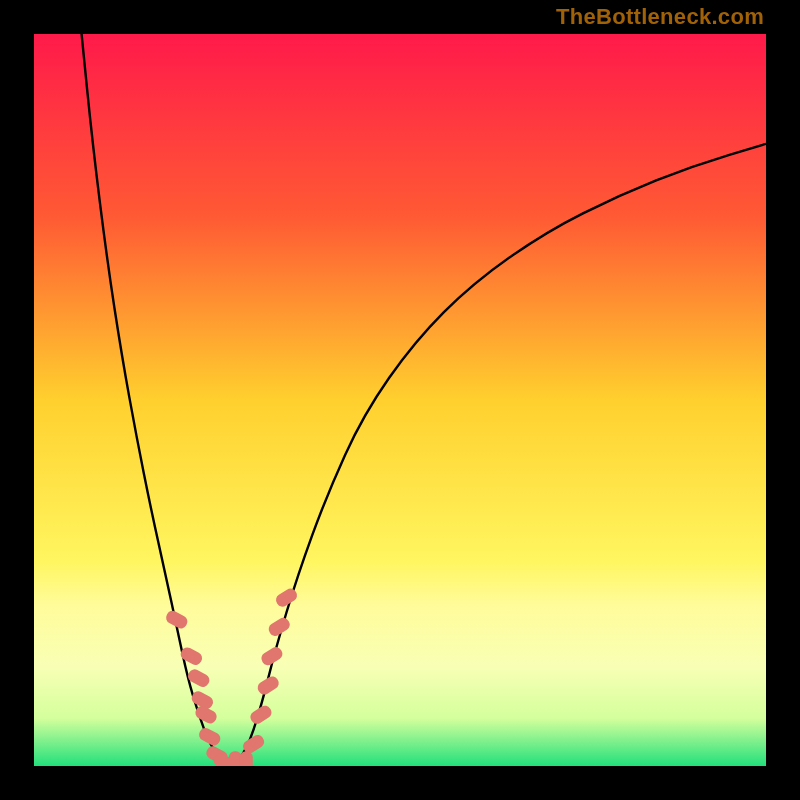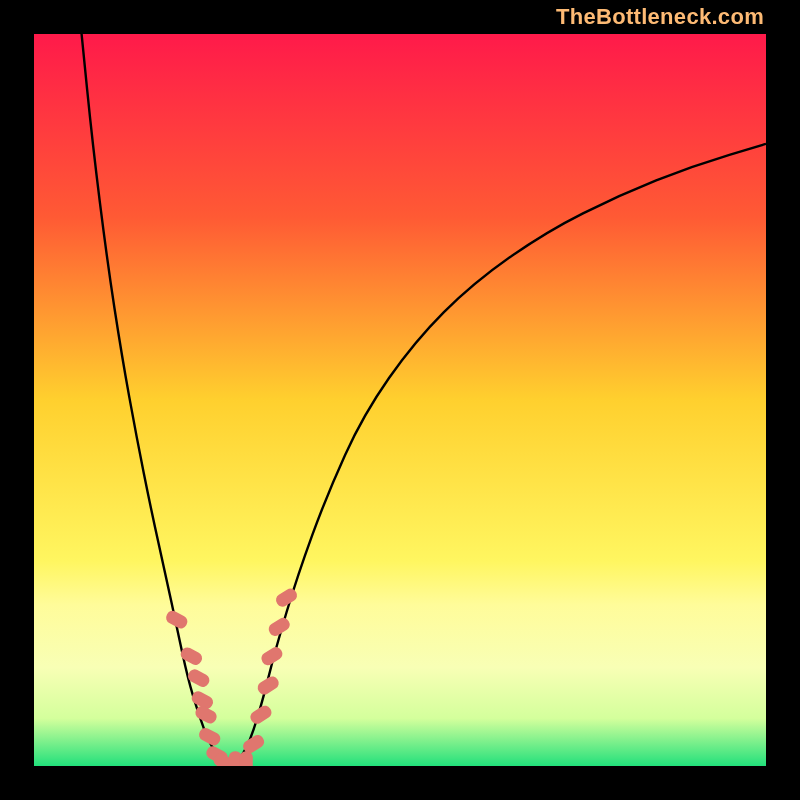--- a/index.html
+++ b/index.html
@@ -26,21 +26,21 @@
     height: 732px;
     overflow: hidden;
   }
   .watermark {
     position: absolute;
     right: 36px;
     top: 4px;
     font-family: Arial, Helvetica, sans-serif;
     font-size: 22px;
     font-weight: 600;
-    color: #fdba74;
+    color: #a16207;
     letter-spacing: 0.3px;
   }
 </style>
 </head>
 <body>
 
 <div class="frame">
   <div class="watermark">TheBottleneck.com</div>
   <div class="plot">
     <svg id="chart-svg" width="732" height="732" viewBox="0 0 732 732" preserveAspectRatio="none">

